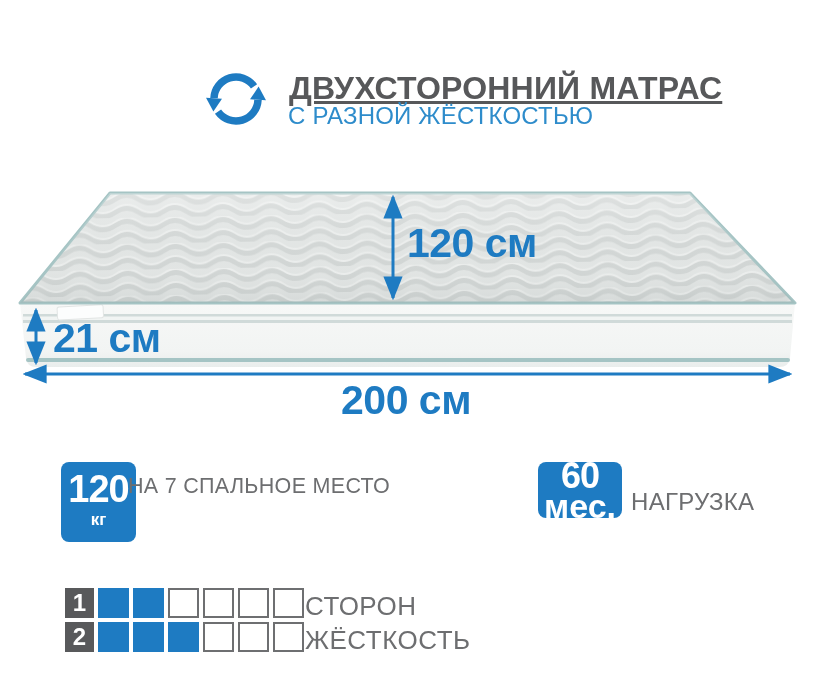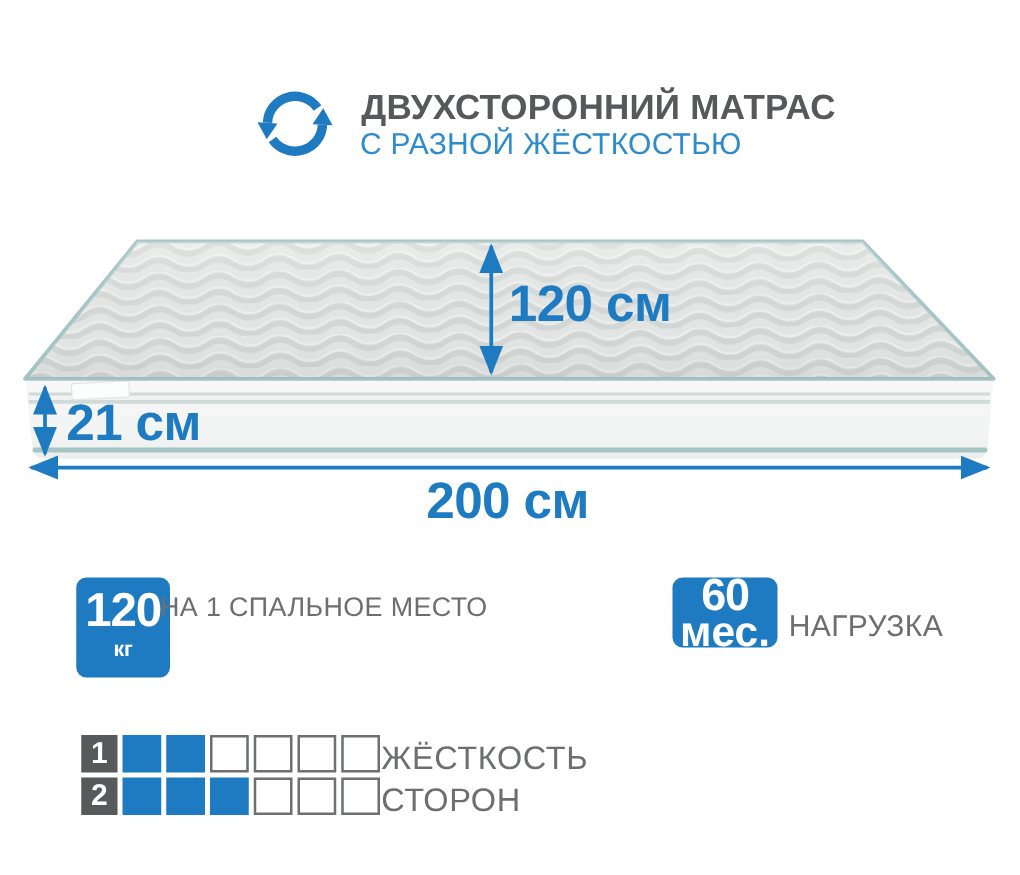--- a/index.html
+++ b/index.html
@@ -6,21 +6,21 @@
   body{
     width:816px;height:700px;background:#ffffff;position:relative;overflow:hidden;
     font-family:"Liberation Sans", sans-serif;
     --accent:#1e7bc2; --subtitle:#2e8ccb; --title-gray:#57585a; --text-gray:#6d6e70;
     --label-sq:#58595b; --sq-border:#6e6f71; --piping:#a5c4c4;
   }
   .abs{position:absolute;}
 
   
   .rotate-icon{left:203px;top:64px;width:66px;height:68px;}
-  .title{left:289px;top:70px;font-size:28px;font-weight:bold;color:var(--title-gray);letter-spacing:.2px;white-space:nowrap;}
+  .title{left:289px;top:70px;font-size:32px;font-weight:bold;color:var(--title-gray);letter-spacing:.2px;white-space:nowrap;text-decoration:underline;}
   .subtitle{left:288px;top:102px;font-size:24px;font-weight:normal;color:var(--subtitle);letter-spacing:.2px;white-space:nowrap;}
 
   
   .mattress{left:0;top:168px;width:816px;height:262px;}
   .dim-text{font-family:"Liberation Sans",sans-serif;font-weight:bold;font-size:41px;fill:var(--accent);letter-spacing:-.5px;}
 
   
   .badge{background:var(--accent);border-radius:8px;color:#fff;display:flex;flex-direction:column;align-items:center;justify-content:center;text-align:center;}
   .badge-load{left:61px;top:462px;width:75px;height:80px;}
   .badge-warranty{left:538px;top:462px;width:84px;height:56px;}
@@ -99,21 +99,21 @@
 
   <line x1="25" y1="206" x2="790" y2="206" style="stroke:var(--accent)" stroke-width="3" marker-start="url(#ah)" marker-end="url(#ah)"></line>
   <text class="dim-text" x="406" y="246" text-anchor="middle">200 см</text>
 </svg>
 
 <div class="abs badge badge-load">
   <div class="badge-value">120</div>
   <div class="badge-unit">кг</div>
 </div>
 <div class="abs caption load-caption">
-  <div>НА 1 СПАЛЬНОЕ МЕСТО</div>
+  <div>НА 7 СПАЛЬНОЕ МЕСТО</div>
 </div>
 
 <div class="abs badge badge-warranty">
   <div class="badge-value">60</div>
   <div class="badge-unit">мес.</div>
 </div>
 <div class="abs caption warranty-caption">НАГРУЗКА</div>
 
 <div class="abs firmness">
   <div class="firm-row">
@@ -133,15 +133,15 @@
         <div class="sq sq-filled"></div>
         <div class="sq sq-filled"></div>
         <div class="sq sq-filled"></div>
         <div class="sq sq-empty"></div>
         <div class="sq sq-empty"></div>
         <div class="sq sq-empty"></div>
       </div>
   </div>
 </div>
 <div class="abs firm-caption">
+  <div>СТОРОН</div>
   <div>ЖЁСТКОСТЬ</div>
-  <div>СТОРОН</div>
 </div>
 
 </body></html>

